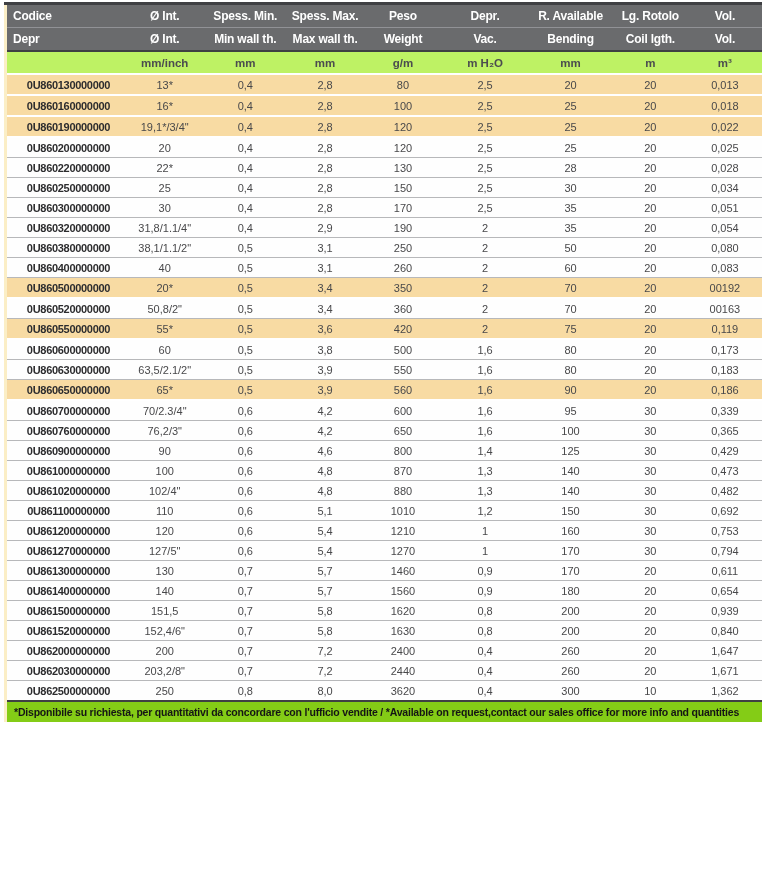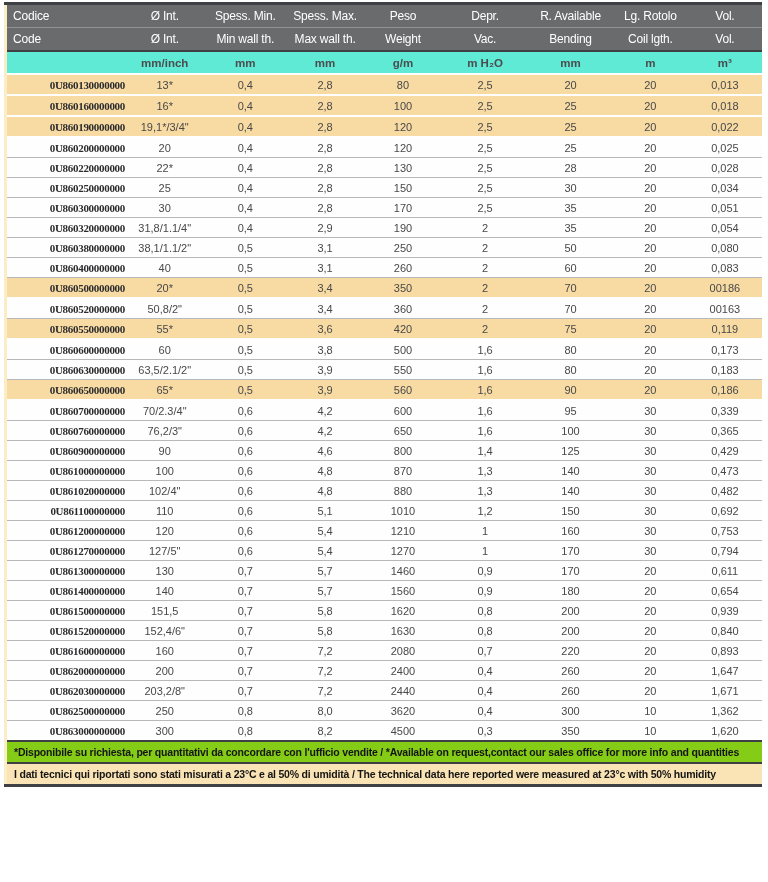--- a/index.html
+++ b/index.html
@@ -21,32 +21,32 @@
     border-collapse: collapse;
     table-layout: fixed;
     border-top: 3px solid #3f4043;
     border-left: 3px solid #fbeec6;
   }
   
   tr.hdr th {
     background: #6a6b6d;
     color: #ffffff;
     font-size: 12px;
-    font-weight: normal;
+    font-weight: bold;
     height: 22px;
     text-align: center;
     letter-spacing: -0.2px;
     padding: 0;
     white-space: nowrap;
   }
   tr.hdr1 th { border-bottom: 1px solid #919296; }
   tr.hdr2 th { border-bottom: 2px solid #3f4043; }
   tr.hdr th.col-code { text-align: left; padding-left: 6px; }
   tr.units td {
-    background: #5eead4;
+    background: #bef264;
     color: #4b4c4f;
     font-weight: bold;
     font-size: 11.5px;
     height: 21px;
     text-align: center;
     border-bottom: 2px solid #ffffff;
     padding: 0;
   }
   
   tbody td {
@@ -54,26 +54,25 @@
     color: #48484a;
     height: 19px;
     text-align: center;
     border-bottom: 1px solid #b7b8ba;
     background: #fefefe;
     padding: 0;
     white-space: nowrap;
     overflow: hidden;
   }
   tbody td.code {
-    text-align: right;
+    text-align: center;
     padding-left: 5px;
     font-weight: bold;
     color: #2c2c2e;
     letter-spacing: -0.3px;
-    font-family: Liberation Serif, serif;
   }
   tbody tr.hl td {
     background: #f8dba3;
     border-bottom: 2px solid #ffffff;
   }
   
   tfoot td {
     font-weight: bold;
     color: #151515;
     font-size: 10.5px;
@@ -109,21 +108,21 @@
           <th>Ø Int.</th>
           <th>Spess. Min.</th>
           <th>Spess. Max.</th>
           <th>Peso</th>
           <th>Depr.</th>
           <th>R. Available</th>
           <th>Lg. Rotolo</th>
           <th>Vol.</th>
         </tr>
       <tr class="hdr hdr2">
-          <th class="col-code">Code</th>
+          <th class="col-code">Depr</th>
           <th>Ø Int.</th>
           <th>Min wall th.</th>
           <th>Max wall th.</th>
           <th>Weight</th>
           <th>Vac.</th>
           <th>Bending</th>
           <th>Coil lgth.</th>
           <th>Vol.</th>
         </tr>
       <tr class="units">
@@ -251,21 +250,21 @@
         </tr>
         <tr class="hl">
           <td class="code">0U860500000000</td>
           <td>20*</td>
           <td>0,5</td>
           <td>3,4</td>
           <td>350</td>
           <td>2</td>
           <td>70</td>
           <td>20</td>
-          <td>00186</td>
+          <td>00192</td>
         </tr>
         <tr>
           <td class="code">0U860520000000</td>
           <td>50,8/2"</td>
           <td>0,5</td>
           <td>3,4</td>
           <td>360</td>
           <td>2</td>
           <td>70</td>
           <td>20</td>
@@ -439,31 +438,20 @@
         <tr>
           <td class="code">0U861520000000</td>
           <td>152,4/6"</td>
           <td>0,7</td>
           <td>5,8</td>
           <td>1630</td>
           <td>0,8</td>
           <td>200</td>
           <td>20</td>
           <td>0,840</td>
-        </tr>
-        <tr>
-          <td class="code">0U861600000000</td>
-          <td>160</td>
-          <td>0,7</td>
-          <td>7,2</td>
-          <td>2080</td>
-          <td>0,7</td>
-          <td>220</td>
-          <td>20</td>
-          <td>0,893</td>
         </tr>
         <tr>
           <td class="code">0U862000000000</td>
           <td>200</td>
           <td>0,7</td>
           <td>7,2</td>
           <td>2400</td>
           <td>0,4</td>
           <td>260</td>
           <td>20</td>
@@ -484,34 +472,20 @@
           <td class="code">0U862500000000</td>
           <td>250</td>
           <td>0,8</td>
           <td>8,0</td>
           <td>3620</td>
           <td>0,4</td>
           <td>300</td>
           <td>10</td>
           <td>1,362</td>
         </tr>
-        <tr>
-          <td class="code">0U863000000000</td>
-          <td>300</td>
-          <td>0,8</td>
-          <td>8,2</td>
-          <td>4500</td>
-          <td>0,3</td>
-          <td>350</td>
-          <td>10</td>
-          <td>1,620</td>
-        </tr>
       </tbody>
     <tfoot>
       <tr class="note1">
         <td colspan="9">*Disponibile su richiesta, per quantitativi da concordare con l'ufficio vendite / *Available on request,contact our sales office for more info and quantities</td>
-      </tr>
-      <tr class="note2">
-        <td colspan="9">I dati tecnici qui riportati sono stati misurati a 23°C e al 50% di umidità / The technical data here reported were measured at 23°c with 50% humidity</td>
       </tr>
     </tfoot>
   </table>
 </div>
 
 </body></html>

